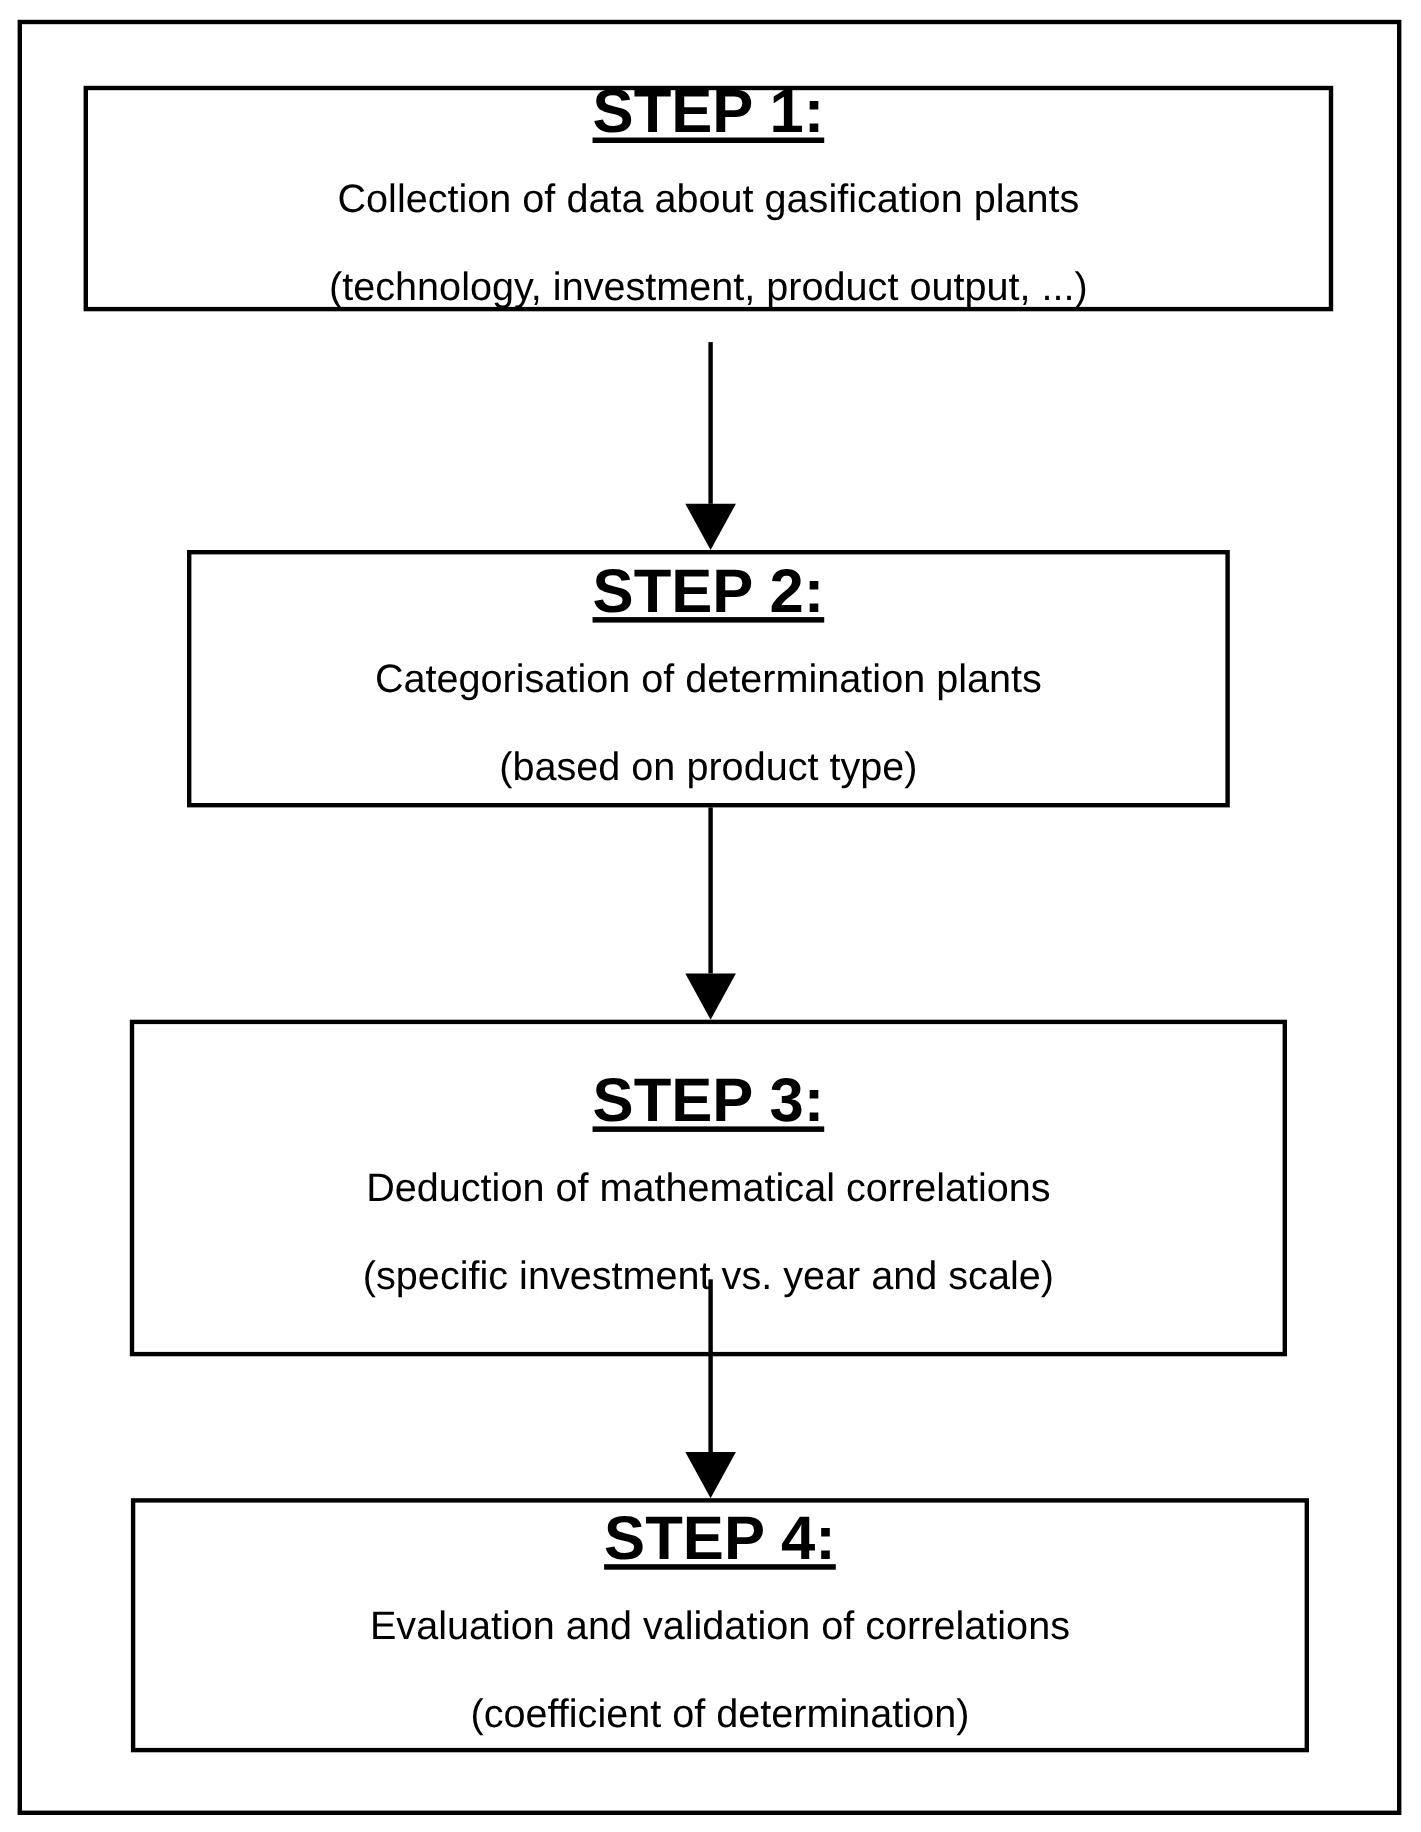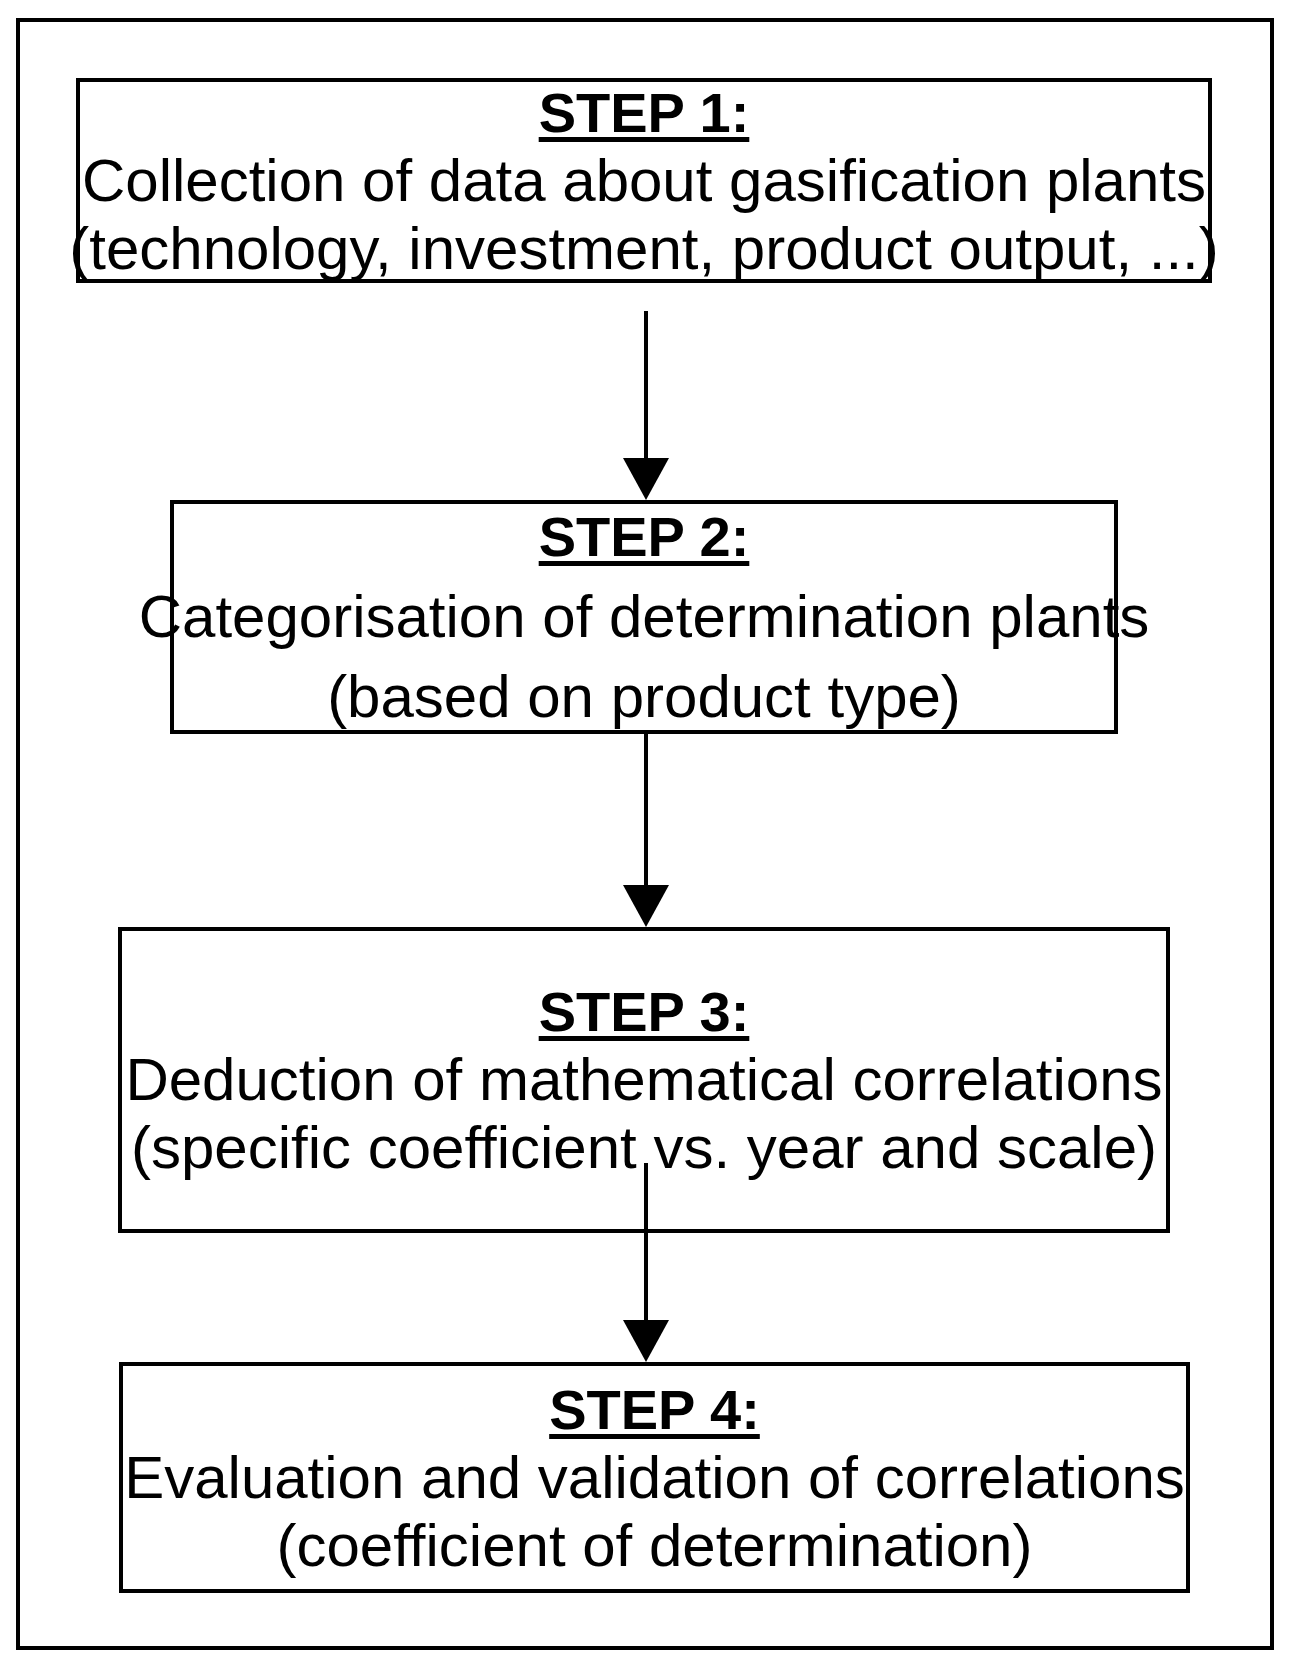--- a/index.html
+++ b/index.html
@@ -39,26 +39,27 @@
   .step-heading {
     font-size: 56px;
     line-height: 68px;
     font-weight: bold;
     text-decoration: underline;
     text-decoration-thickness: 5px;
     text-underline-offset: 5px;
     white-space: nowrap;
   }
   .step-line {
-    font-size: 60px;
+    font-size: 36px;
     line-height: 68px;
     white-space: nowrap;
+    margin-top: 12px;
   }
   .box-1 { left: 76px;  top: 78px;   width: 1136px; height: 205px; }
-  .box-2 { left: 170px; top: 500px;  width: 948px;  height: 234px; gap: 12px; }
+  .box-2 { left: 170px; top: 500px;  width: 948px;  height: 234px; }
   .box-3 { left: 118px; top: 927px;  width: 1052px; height: 306px; }
   .box-4 { left: 119px; top: 1362px; width: 1071px; height: 231px; }
 
   .arrow {
     position: absolute;
     left: 623px;
     width: 46px;
     display: flex;
     flex-direction: column;
     align-items: center;
@@ -104,21 +105,21 @@
   </div>
 
   <div class="arrow arrow-2">
     <div class="arrow-shaft"></div>
     <div class="arrow-head"></div>
   </div>
 
   <div class="step-box box-3">
     <div class="step-heading">STEP 3:</div>
     <div class="step-line">Deduction of mathematical correlations</div>
-    <div class="step-line">(specific coefficient vs. year and scale)</div>
+    <div class="step-line">(specific investment vs. year and scale)</div>
   </div>
 
   <div class="arrow arrow-3">
     <div class="arrow-shaft"></div>
     <div class="arrow-head"></div>
   </div>
 
   <div class="step-box box-4">
     <div class="step-heading">STEP 4:</div>
     <div class="step-line">Evaluation and validation of correlations</div>

